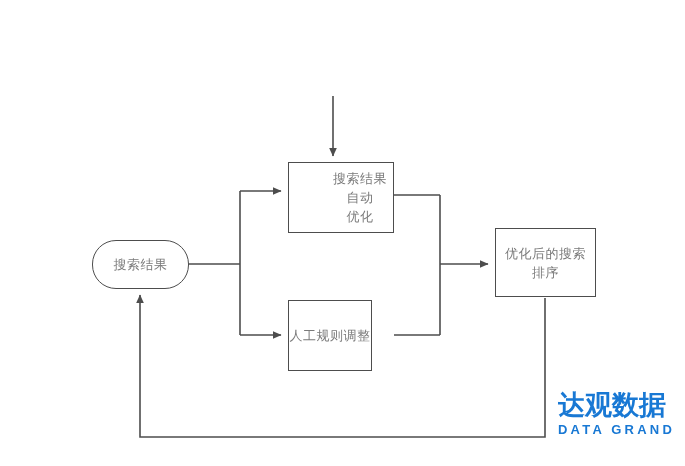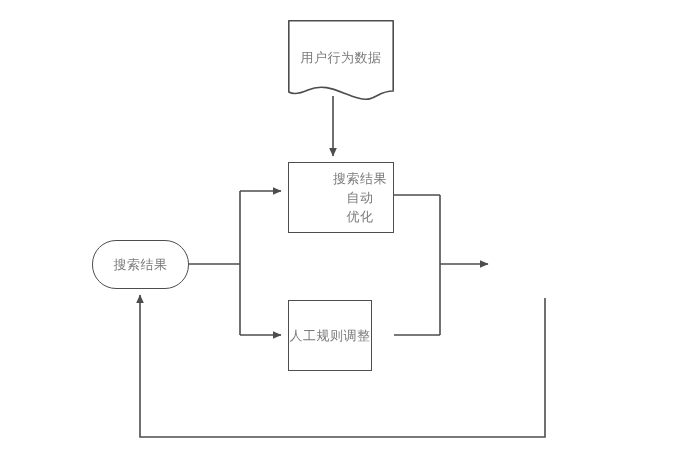--- a/index.html
+++ b/index.html
@@ -139,35 +139,37 @@
       <path d="M394,335 L440,335" stroke="#4d4d4d" stroke-width="1.6" fill="none"></path>
       <path d="M440,195 L440,335" stroke="#4d4d4d" stroke-width="1.6" fill="none"></path>
       <path d="M440,264 L488,264" stroke="#4d4d4d" stroke-width="1.6" fill="none" marker-end="url(#arrowhead)"></path>
     </g>
 
     <g>
       <path d="M545,298 L545,437 L140,437 L140,295" stroke="#4d4d4d" stroke-width="1.6" fill="none" marker-end="url(#arrowhead)"></path>
     </g>
   </svg>
 
-  <div class="node node-doc" id="node-user-behavior-data">
-    <svg class="doc-svg" width="106" height="84" viewBox="0 0 106 84" xmlns="http://www.w3.org/2000/svg">
-      <path d="M0.8,0.8 L105.2,0.8 L105.2,71 C88,71 88,83 70,78 C52,73 38,62 20,70 C12,73.5 5,74.5 0.8,72 Z" fill="#ffffff" stroke="#4d4d4d" stroke-width="1.6" stroke-linejoin="round"></path>
-    </svg>
-    <span class="doc-label">用户行为数据</span>
-  </div>
 
   <div class="node node-rect" id="node-auto-optimize">
     <span>搜索结果自动
 优化</span>
   </div>
 
   <div class="node node-rect" id="node-manual-rules">
     <span>人工规则调整</span>
   </div>
 
   <div class="node node-round" id="node-search-results">
     <span>搜索结果</span>
   </div>
 
+  <div class="node node-rect" id="node-optimized-ranking">
+    <span>优化后的搜索
+排序</span>
+  </div>
 
+  <div id="brand-logo">
+    <div class="brand-cn">达观数据</div>
+    <div class="brand-en">DATA GRAND</div>
+  </div>
 
 </div>
 
 </body></html>

